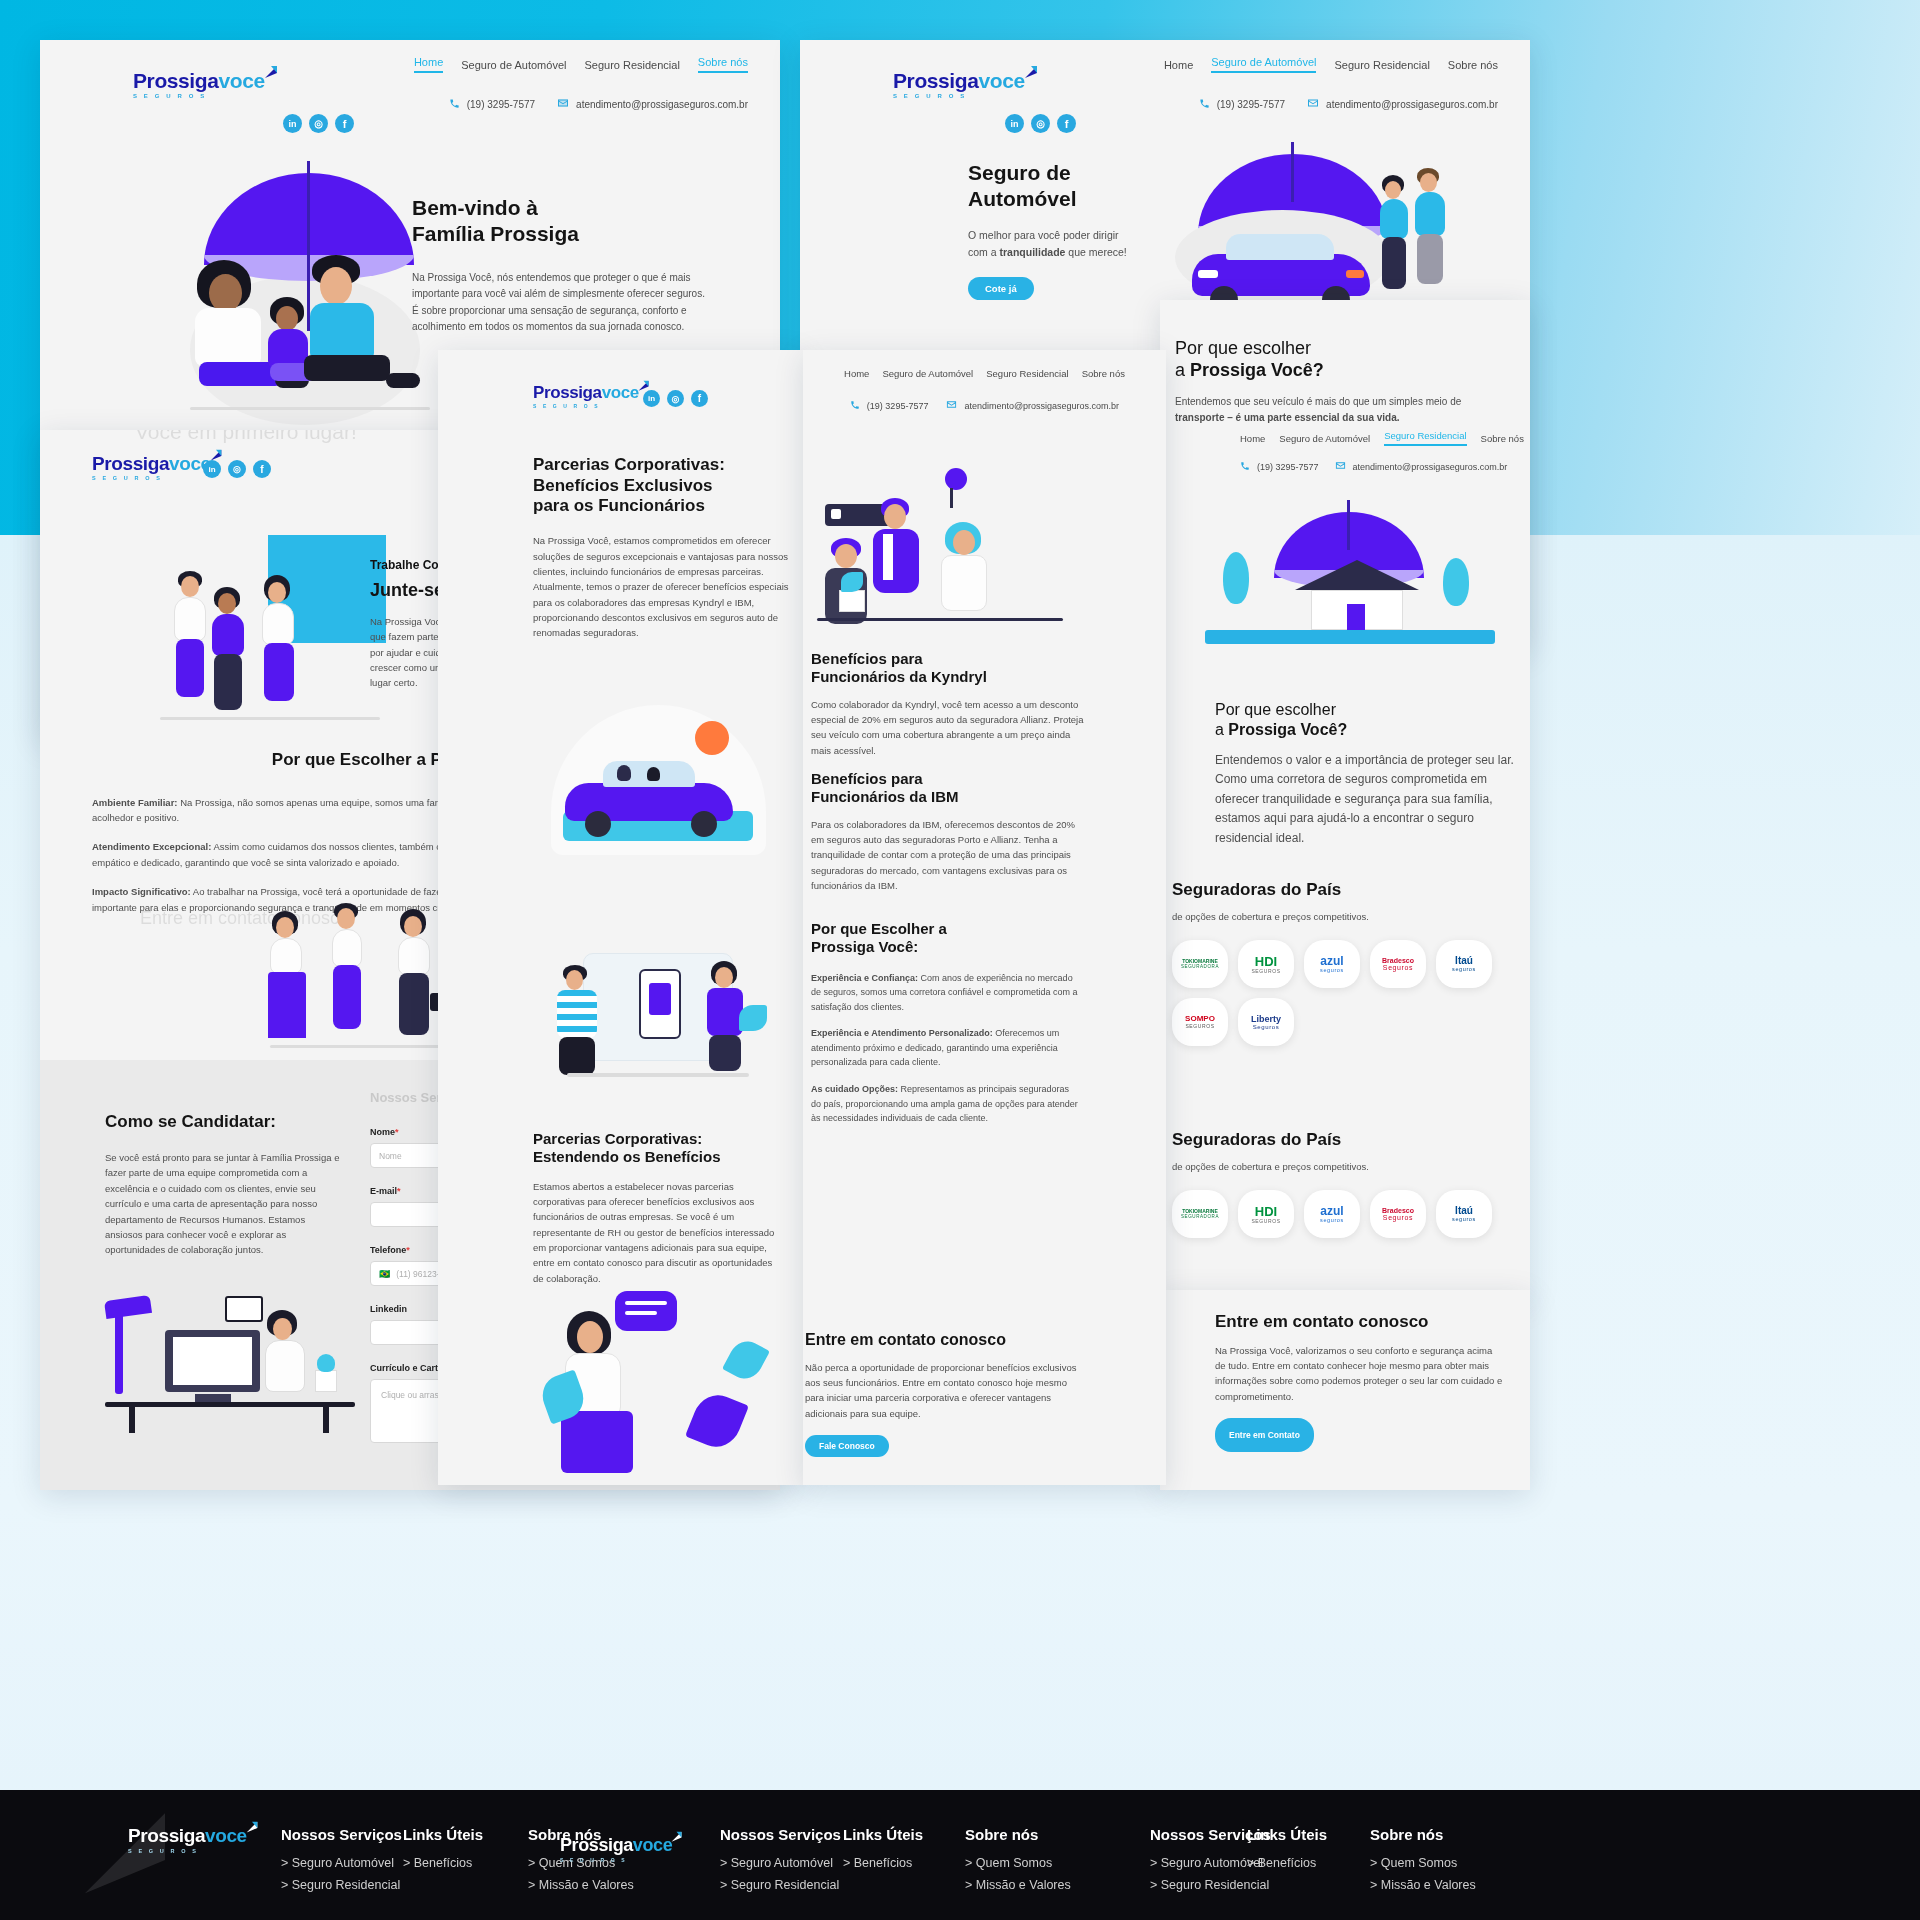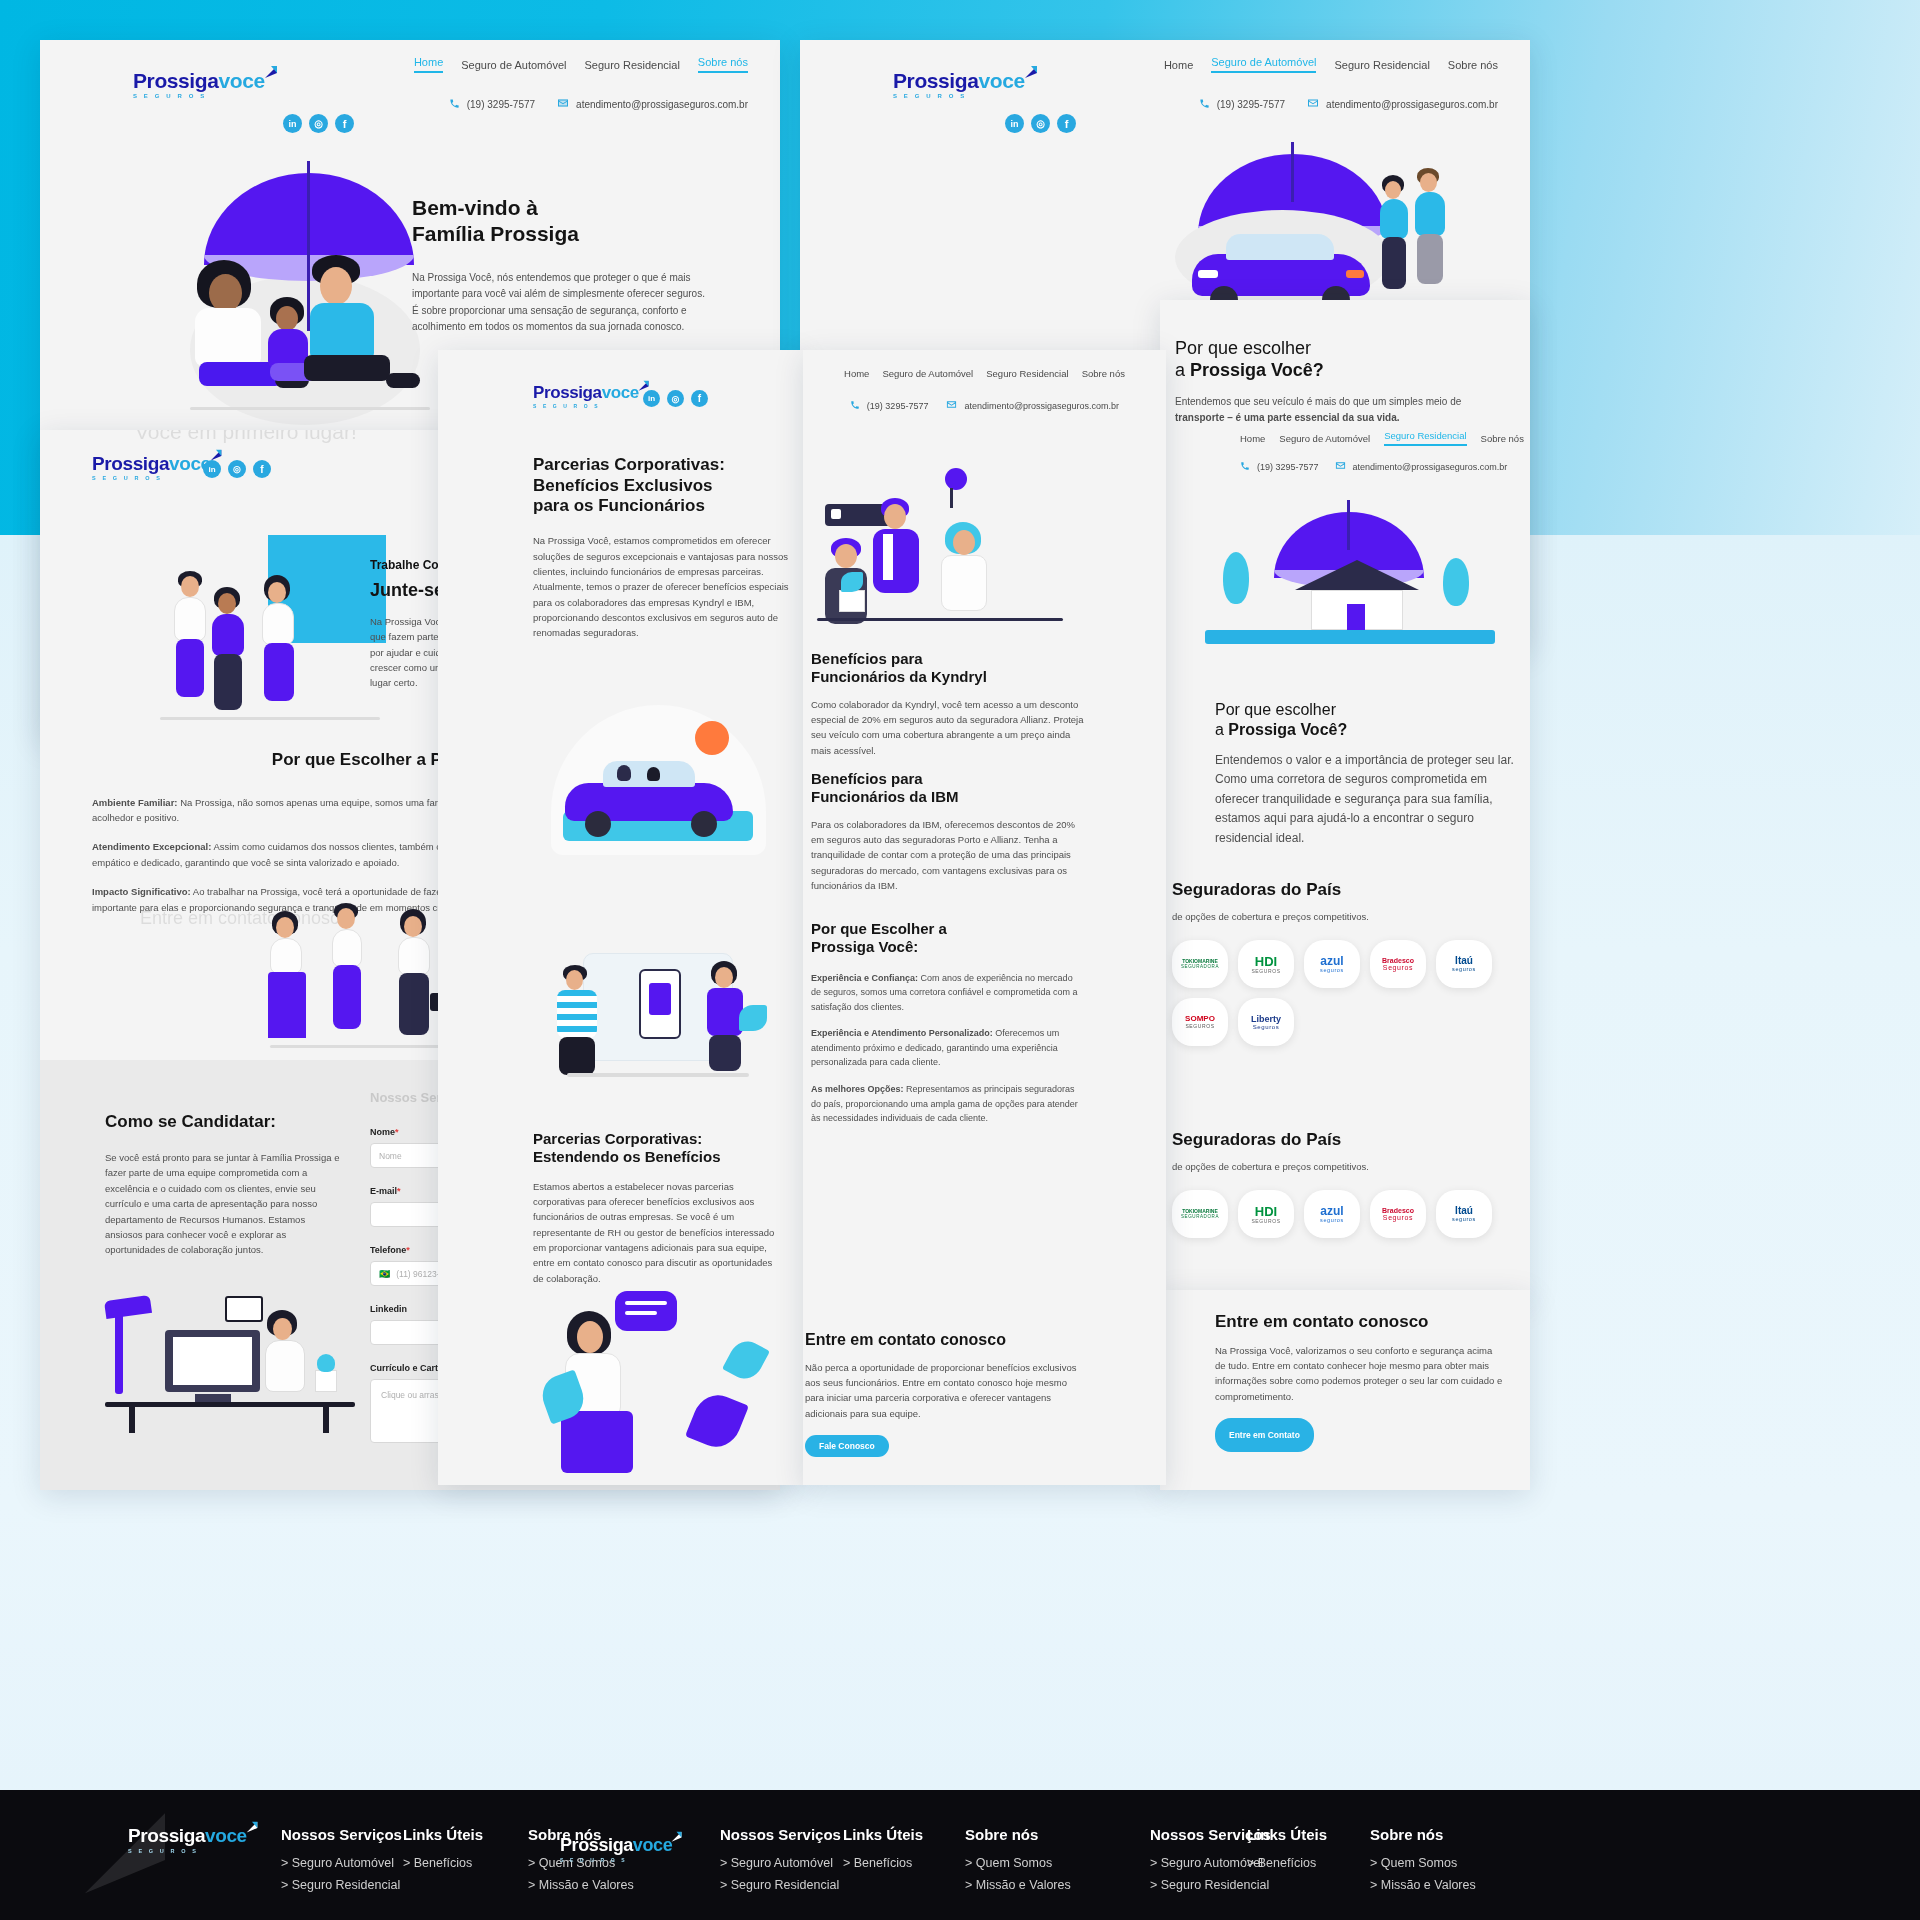--- a/index.html
+++ b/index.html
@@ -236,20 +236,31 @@
             <svg width="12" height="12" viewBox="0 0 24 24" fill="#29a8e0">
                 <path d="M2 5h20v14H2V5zm2 2v.3l8 5 8-5V7H4zm16 10v-7.3l-8 5-8-5V17h16z"></path>
               </svg>
           </span>
           <span>atendimento@prossigaseguros.com.br</span>
         </span>
       </div>
     </div>
   </div>
 
+  <div style="position:absolute;left:168px;top:120px;width:260px;">
+    <h1 class="hero" style="font-size:21px;">
+      <span>Seguro de</span><br>
+      <span>Automóvel</span>
+    </h1>
+    <p class="body" style="font-size:10.5px;margin-top:16px;">
+      <span>O melhor para você poder dirigir</span><br>
+      <span>com a </span><b>tranquilidade</b><span> que merece!</span>
+    </p>
+    <button class="btn" style="margin-top:16px;font-size:9.5px;padding:6px 17px;">Cote já</button>
+  </div>
 
   <div class="ill" style="left:370px;top:100px;width:340px;height:190px;">
     <div class="umb" style="left:10px;top:0;width:230px;height:120px;">
       <div class="dome" style="left:18px;top:14px;width:190px;height:80px;"></div>
       <div class="dome2" style="left:18px;top:86px;width:190px;height:22px;"></div>
       <div class="pole" style="left:111px;top:2px;width:3px;height:60px;"></div>
     </div>
     <div class="blob" style="left:5px;top:70px;width:215px;height:95px;"></div>
     <div class="car" style="left:22px;top:92px;width:180px;height:80px;">
       <div class="bodyc" style="left:0;top:22px;width:178px;height:42px;"></div>
@@ -760,21 +771,21 @@
       <span>Por que Escolher a</span><br>
       <span>Prossiga Você:</span>
     </h2>
     <p class="body" style="font-size:9px;margin-top:14px;">
       <b>Experiência e Confiança:</b><span> Com anos de experiência no mercado de seguros, somos uma corretora confiável e comprometida com a satisfação dos clientes.</span>
     </p>
     <p class="body" style="font-size:9px;margin-top:12px;">
       <b>Experiência e Atendimento Personalizado:</b><span> Oferecemos um atendimento próximo e dedicado, garantindo uma experiência personalizada para cada cliente.</span>
     </p>
     <p class="body" style="font-size:9px;margin-top:12px;">
-      <b>As melhores Opções:</b><span> Representamos as principais seguradoras do país, proporcionando uma ampla gama de opções para atender às necessidades individuais de cada cliente.</span>
+      <b>As cuidado Opções:</b><span> Representamos as principais seguradoras do país, proporcionando uma ampla gama de opções para atender às necessidades individuais de cada cliente.</span>
     </p>
   </div>
 
   <div style="position:absolute;left:2px;top:980px;width:280px;">
     <h2 class="sec" style="font-size:16px;">Entre em contato conosco</h2>
     <p class="body" style="font-size:9.5px;margin-top:10px;">Não perca a oportunidade de proporcionar benefícios exclusivos aos seus funcionários. Entre em contato conosco hoje mesmo para iniciar uma parceria corporativa e oferecer vantagens adicionais para sua equipe.</p>
     <button class="btn" style="margin-top:14px;font-size:8.5px;padding:6px 14px;">Fale Conosco</button>
   </div>
 </div>
 

